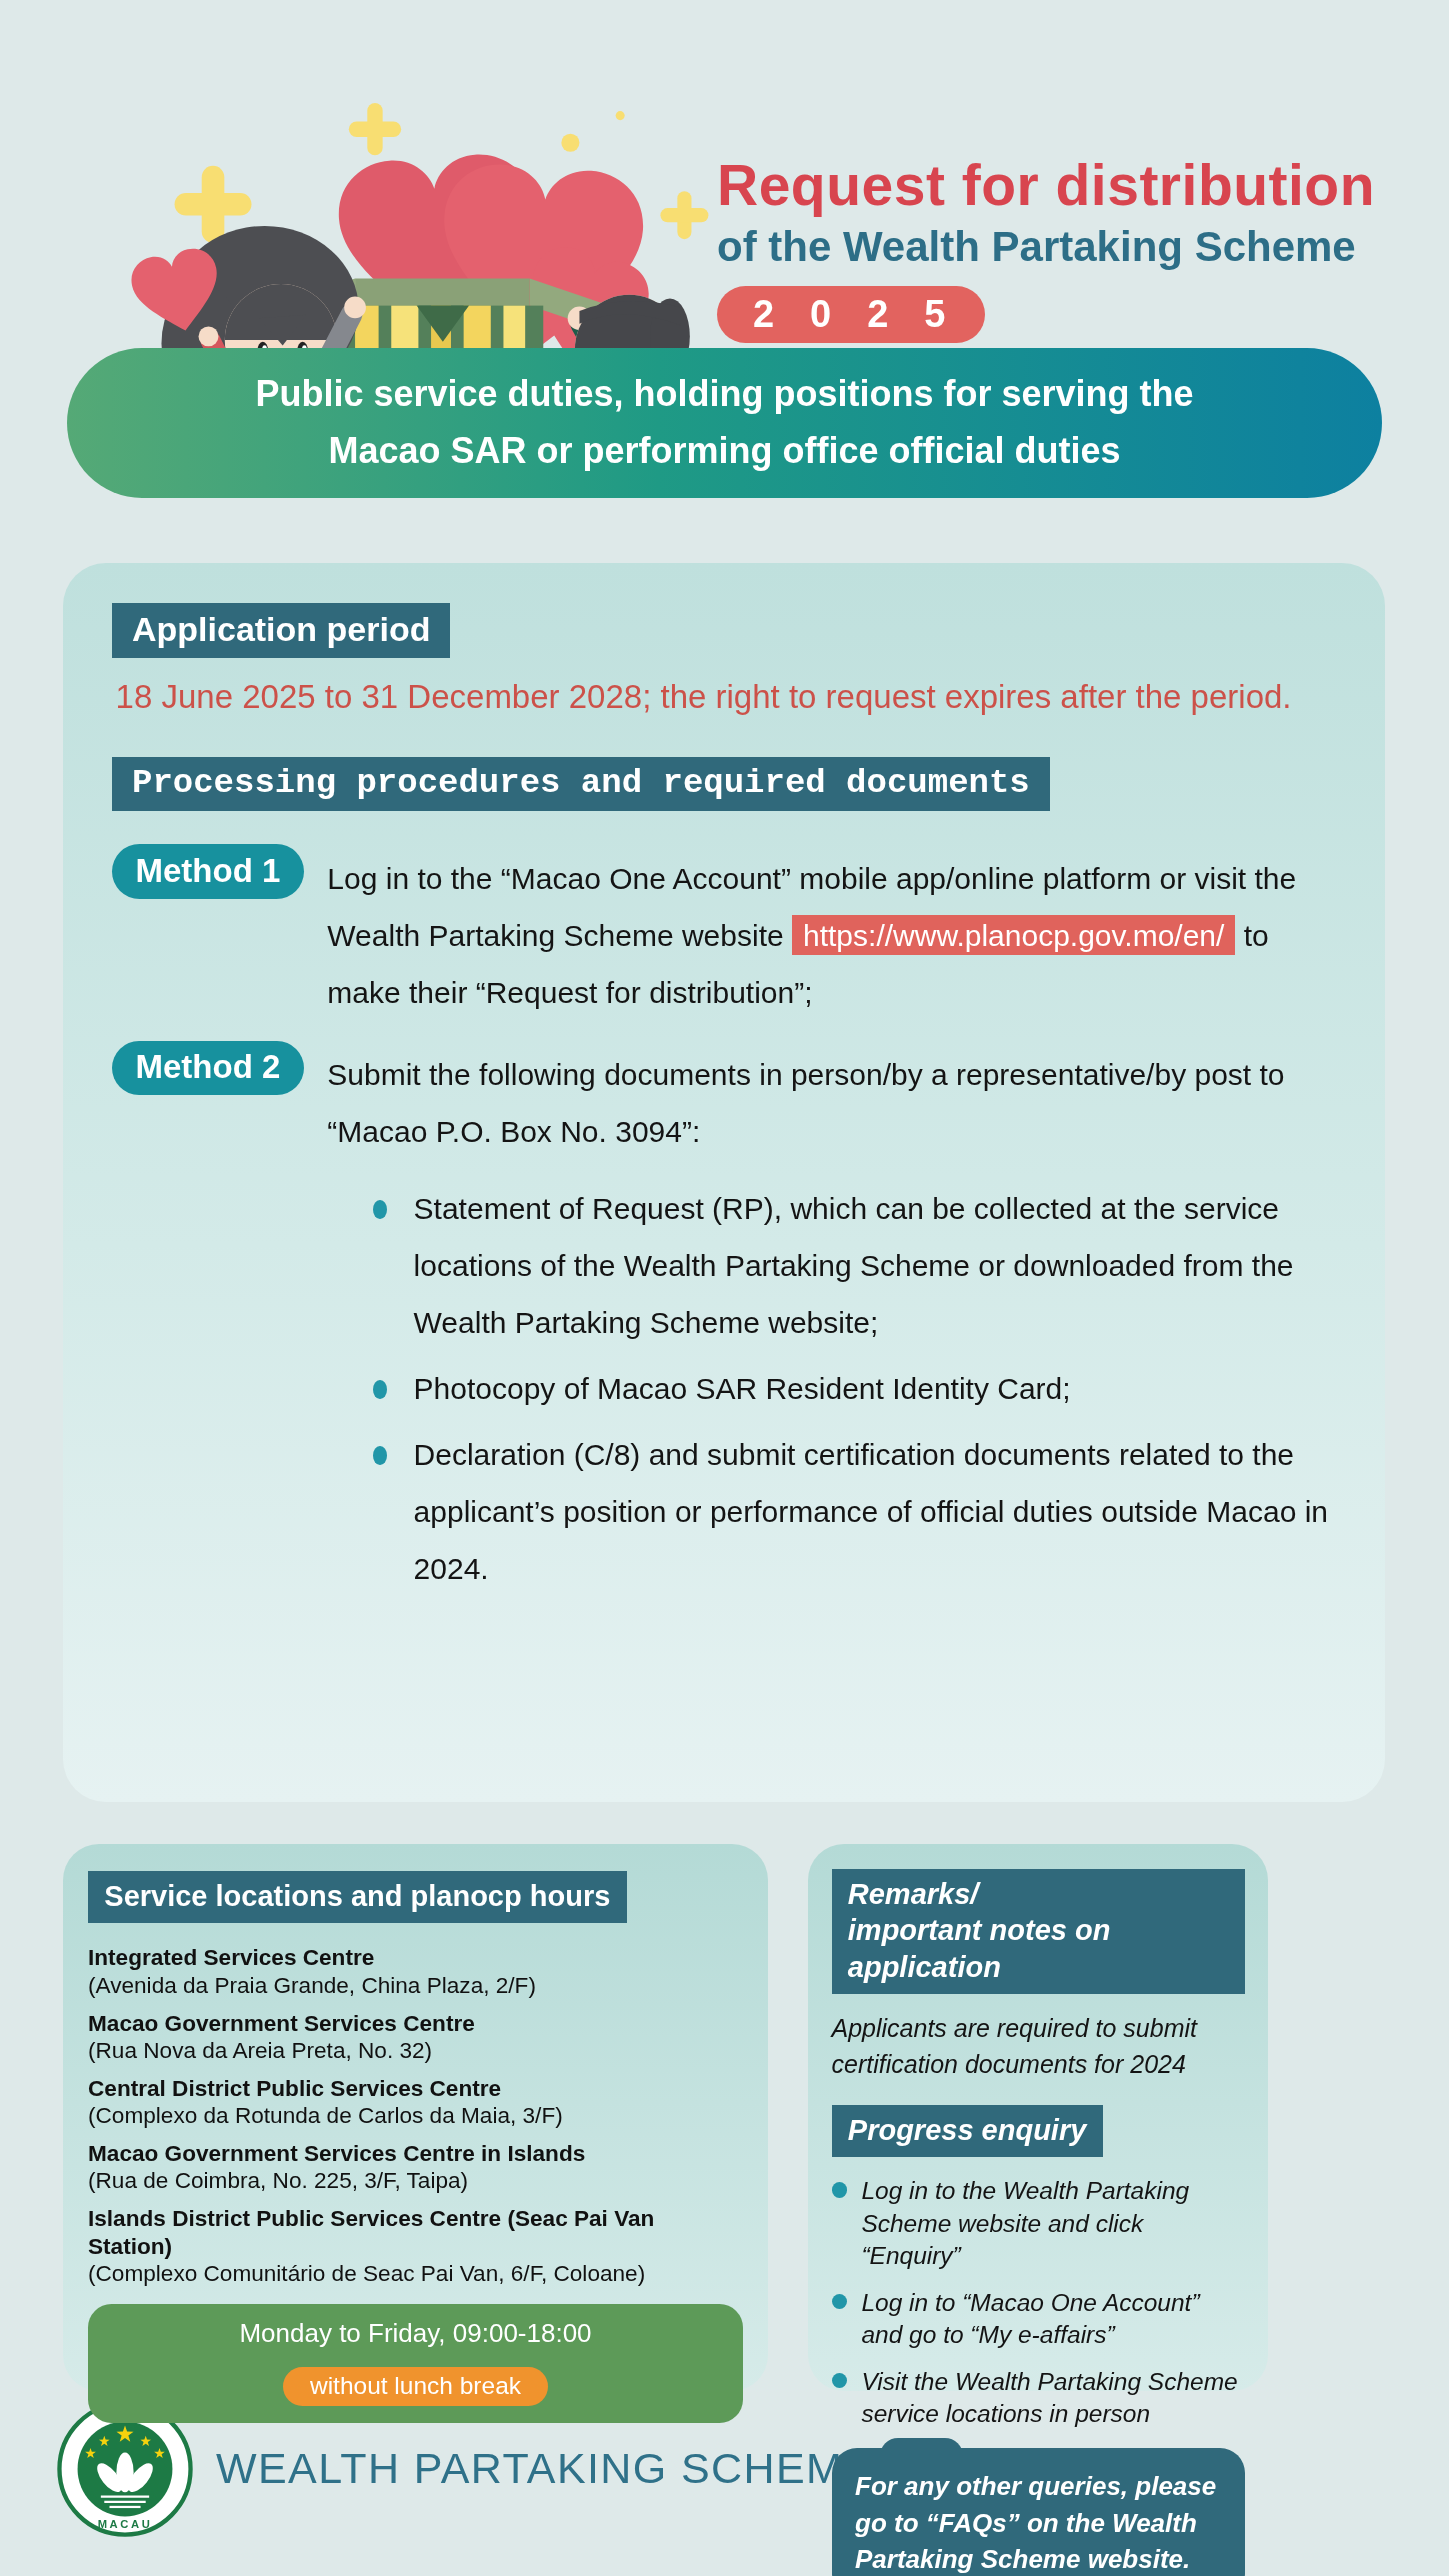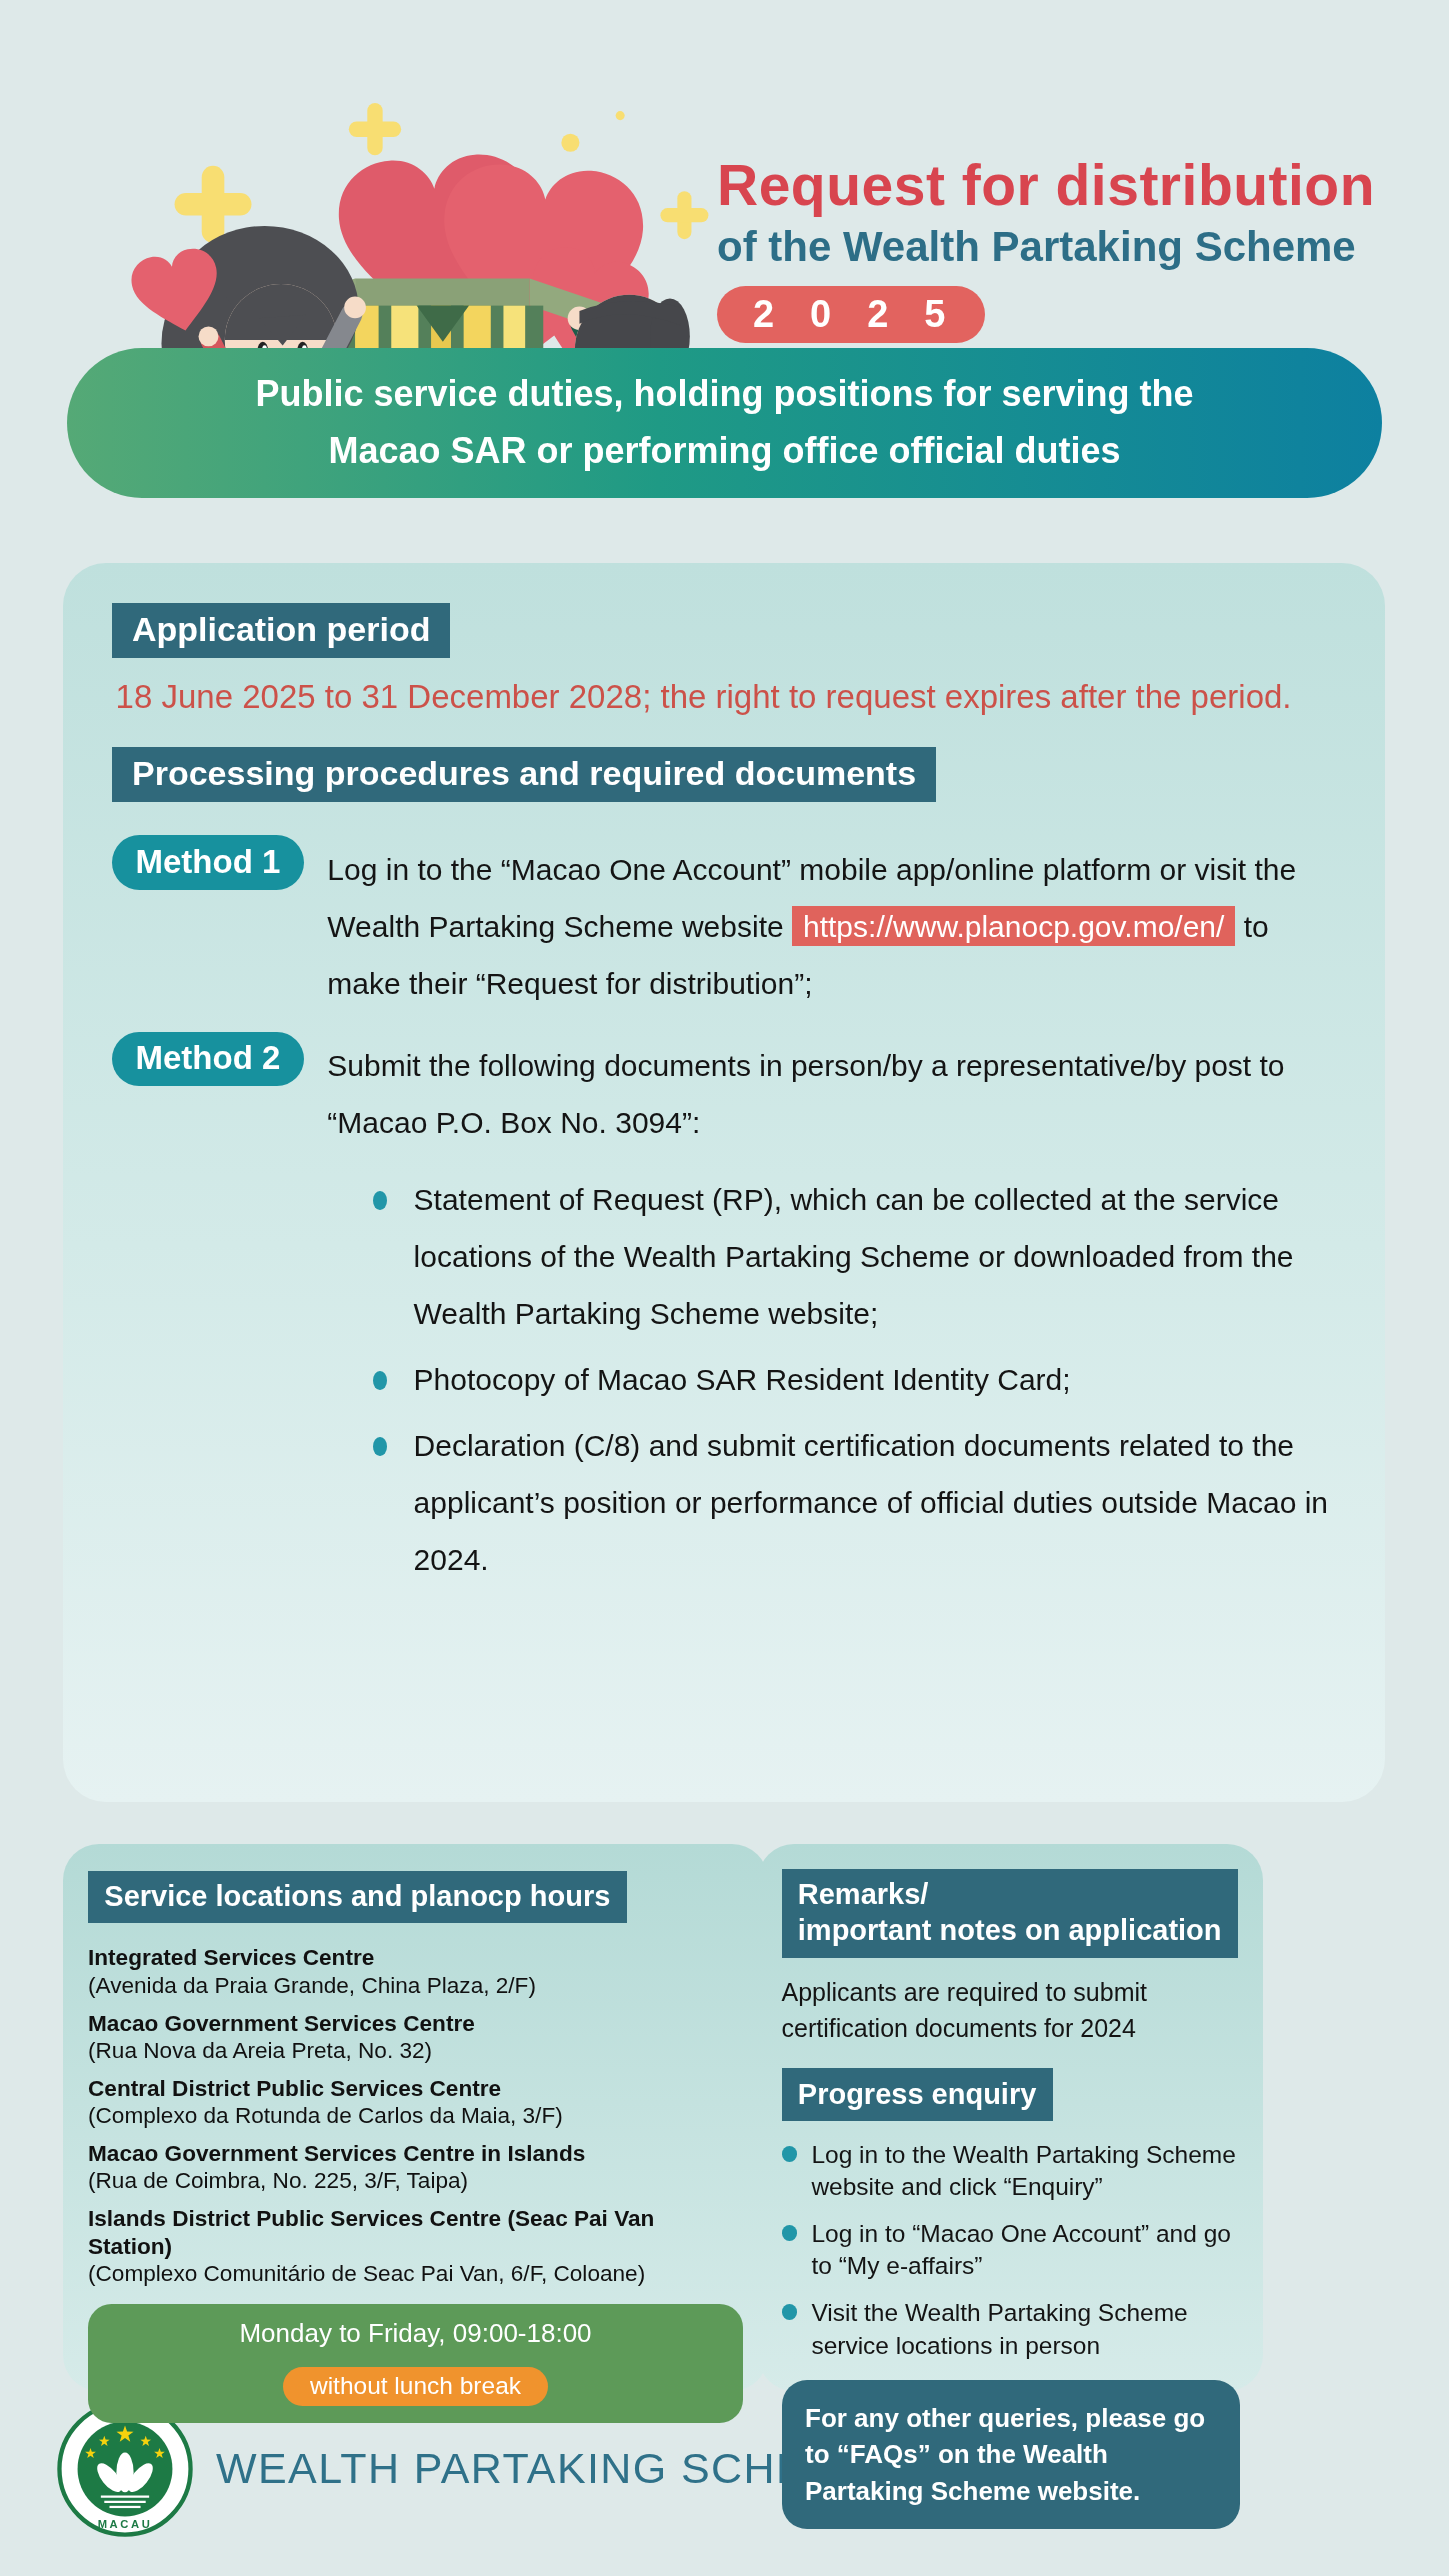--- a/index.html
+++ b/index.html
@@ -37,21 +37,21 @@
     position:absolute;left:63px;top:563px;width:1322px;height:1239px;
     border-radius:43px;
     background:linear-gradient(180deg,#bfe0dd 0%,#d3eae8 55%,#e6f2f2 100%);
     box-sizing:border-box;padding:40px 49px;z-index:1;
   }
   .badge{
     display:inline-block;background:#30697b;color:#fff;
     font-weight:bold;font-size:34px;padding:7.2px 20px 9px 20px;
   }
   .red-line{margin:20px 0 0 3.6px;font-size:33px;color:#cc5149;}
-  .badge2{margin-top:31px;}
+  .badge2{margin-top:41px;font-family:Liberation Mono, monospace;}
   .methods{margin-top:33px;}
   .method-row{display:flex;align-items:flex-start;gap:23.5px;margin-bottom:20px;}
   .method-pill{
     flex:0 0 auto;background:#17919e;color:#fff;font-weight:bold;font-size:33px;
     padding:7.2px 23.5px 9px 23.5px;border-radius:33px;white-space:nowrap;
   }
   .method-text{font-size:30px;line-height:1.9;color:#141414;padding-top:5.4px;}
   .url-hl{background:#e0635c;color:#fff;padding:3.6px 11px;}
   .doc-list{list-style:none;margin:12.7px 0 0 0;padding:0 0 0 261px;}
   .doc-item{display:flex;gap:27px;margin-bottom:9px;}
@@ -60,21 +60,21 @@
     background:#2196a8;margin-top:20px;
   }
   .doc-text{font-size:30px;line-height:1.9;color:#141414;}
   
   .sub-card{
     position:absolute;top:1844px;height:547px;border-radius:36px;
     background:linear-gradient(180deg,#b4dad6 0%,#d6ebe9 100%);
     box-sizing:border-box;z-index:1;
   }
   .left-card{left:63px;width:705px;padding:27px 25px;}
-  .right-card{left:758px;width:505px;padding:25px 23.5px;}
+  .right-card{left:808px;width:460px;padding:25px 23.5px;font-style:italic;}
   .sub-badge{
     display:inline-block;background:#30697b;color:#fff;
     font-weight:bold;font-size:29px;padding:7.2px 16.3px 9px 16.3px;line-height:1.25;
   }
   .loc-list{margin-top:21px;}
   .loc-item{margin-bottom:10px;}
   .loc-name{font-size:22.6px;font-weight:bold;color:#111;line-height:1.22;}
   .loc-addr{font-size:22.6px;color:#111;line-height:1.22;}
   .hours-box{
     margin-top:16.3px;background:#5d9a58;border-radius:23.5px;

